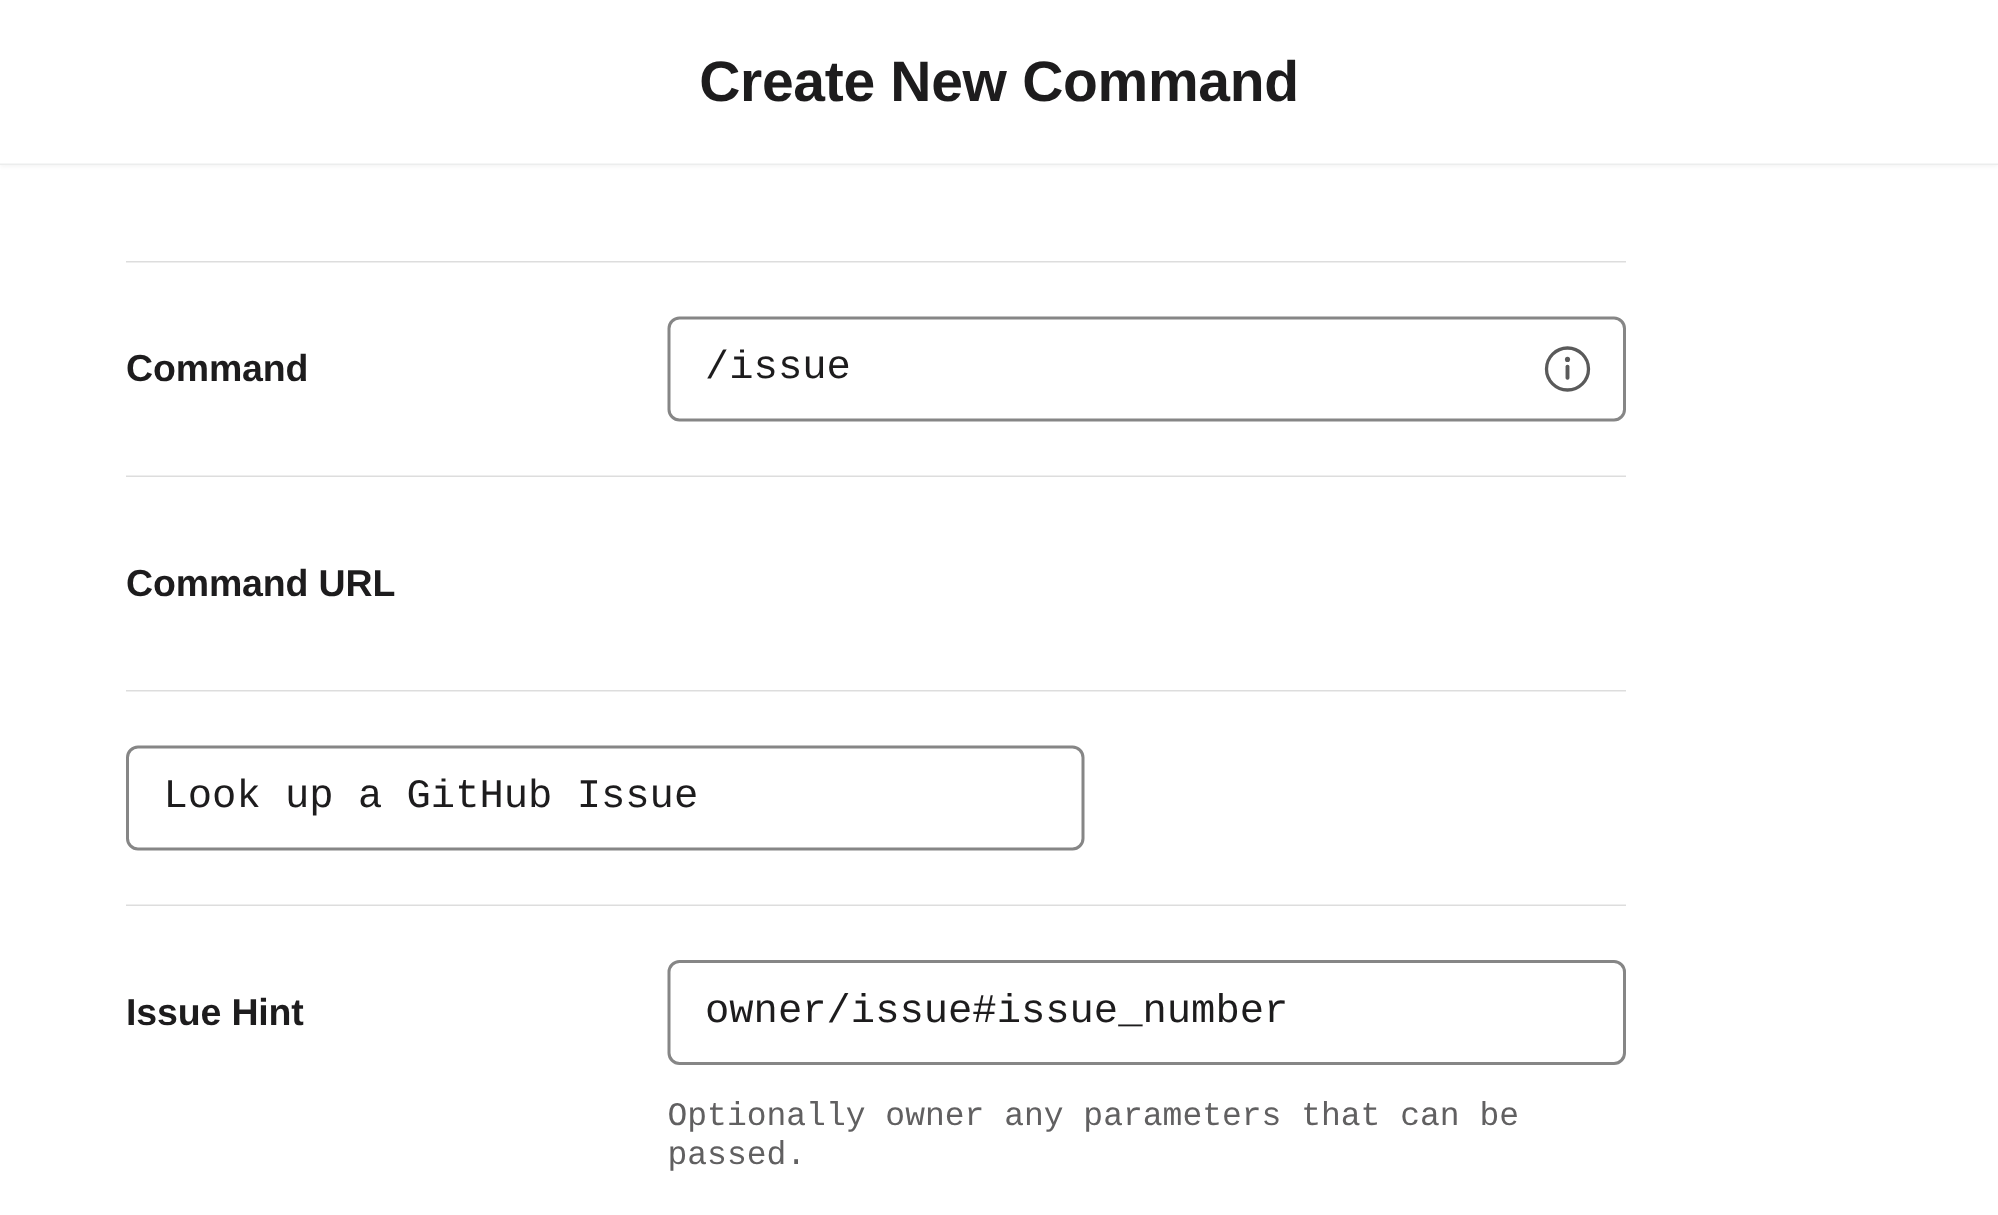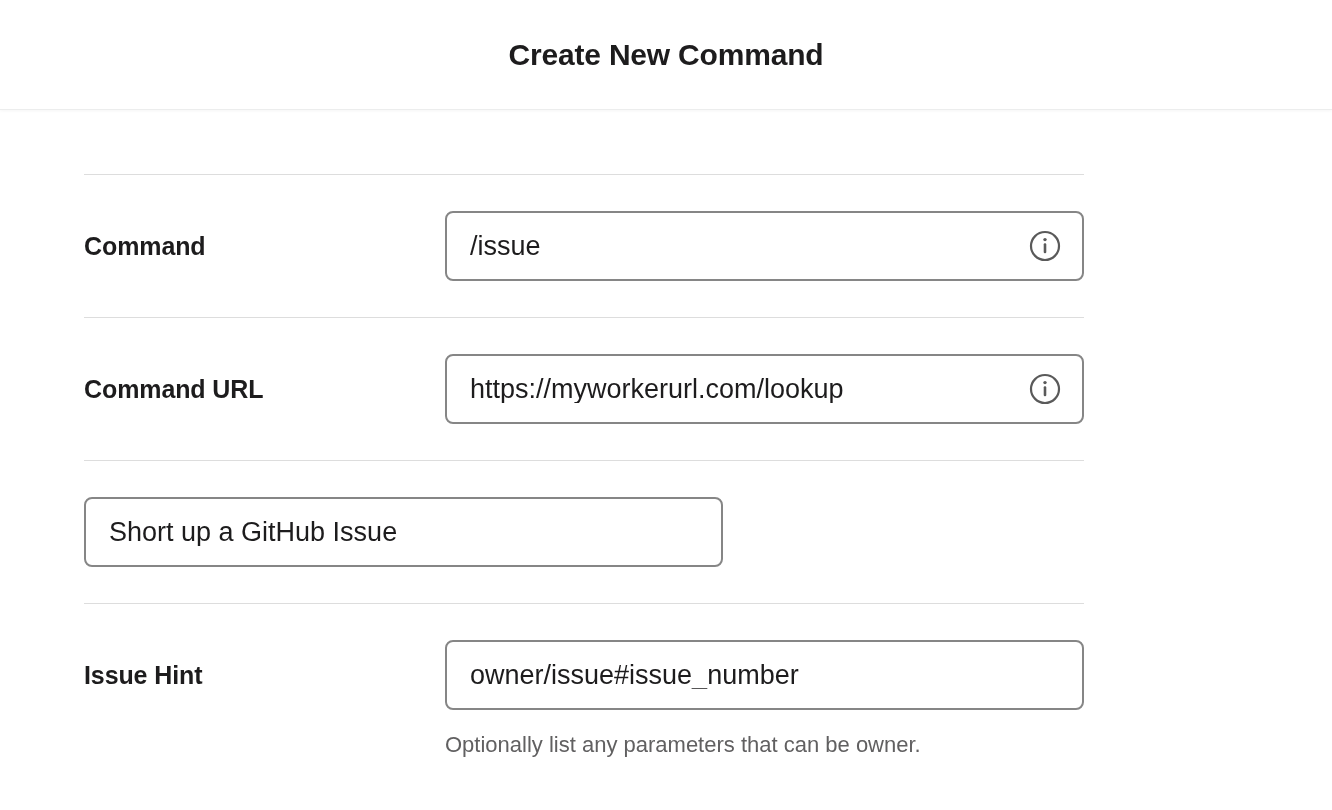--- a/index.html
+++ b/index.html
@@ -21,21 +21,21 @@
     width: 100%;
     background: #ffffff;
     border-bottom: 1px solid #eceded;
     box-shadow: 0 1px 3px rgba(0,0,0,0.045);
     display: flex;
     align-items: center;
     justify-content: center;
     box-sizing: border-box;
   }
   .header-title {
-    font-size: 30px;
+    font-size: 38px;
     font-weight: bold;
     color: #1d1c1d;
     letter-spacing: -0.2px;
     line-height: 1;
   }
 
   
   .form-area {
     padding-top: 64px;
   }
@@ -61,20 +61,21 @@
     flex: 0 0 361px;
     font-size: 25px;
     font-weight: bold;
     color: #1d1c1d;
     line-height: 70px;
     letter-spacing: -0.1px;
   }
 
   .row-field {
     flex: 1 1 auto;
+    font-family: Liberation Mono, monospace;
   }
 
   .input-box {
     position: relative;
     width: 639px;
     height: 70px;
     box-sizing: border-box;
     border: 2px solid #868686;
     border-radius: 8px;
     background: #ffffff;
@@ -127,44 +128,34 @@
             <circle cx="16" cy="16" r="14" fill="none" stroke="#5a5a5a" stroke-width="2.2"></circle>
             <circle cx="16" cy="9.6" r="1.7" fill="#5a5a5a"></circle>
             <rect x="14.7" y="13.2" width="2.6" height="10" rx="1.2" fill="#5a5a5a"></rect>
           </svg>
         </div>
       </div>
     </div>
 
     <div class="form-row">
       <div class="row-label">Command URL</div>
-      <div class="row-field">
-        <div class="input-box">
-          <span class="input-value" placeholder="">https://myworkerurl.com/lookup</span>
-          <svg class="info-icon" viewBox="0 0 32 32">
-            <circle cx="16" cy="16" r="14" fill="none" stroke="#5a5a5a" stroke-width="2.2"></circle>
-            <circle cx="16" cy="9.6" r="1.7" fill="#5a5a5a"></circle>
-            <rect x="14.7" y="13.2" width="2.6" height="10" rx="1.2" fill="#5a5a5a"></rect>
-          </svg>
-        </div>
-      </div>
     </div>
 
     <div class="form-row">
       <div class="row-field">
         <div class="input-box">
-          <span class="input-value" placeholder="">Short up a GitHub Issue</span>
+          <span class="input-value" placeholder="">Look up a GitHub Issue</span>
         </div>
       </div>
     </div>
 
     <div class="form-row">
       <div class="row-label">Issue Hint</div>
       <div class="row-field">
         <div class="input-box">
           <span class="input-value" placeholder="">owner/issue#issue_number</span>
         </div>
-        <div class="helper-text">Optionally list any parameters that can be owner.</div>
+        <div class="helper-text">Optionally owner any parameters that can be passed.</div>
       </div>
     </div>
 
   </div>
 </div>
 
 </body></html>

